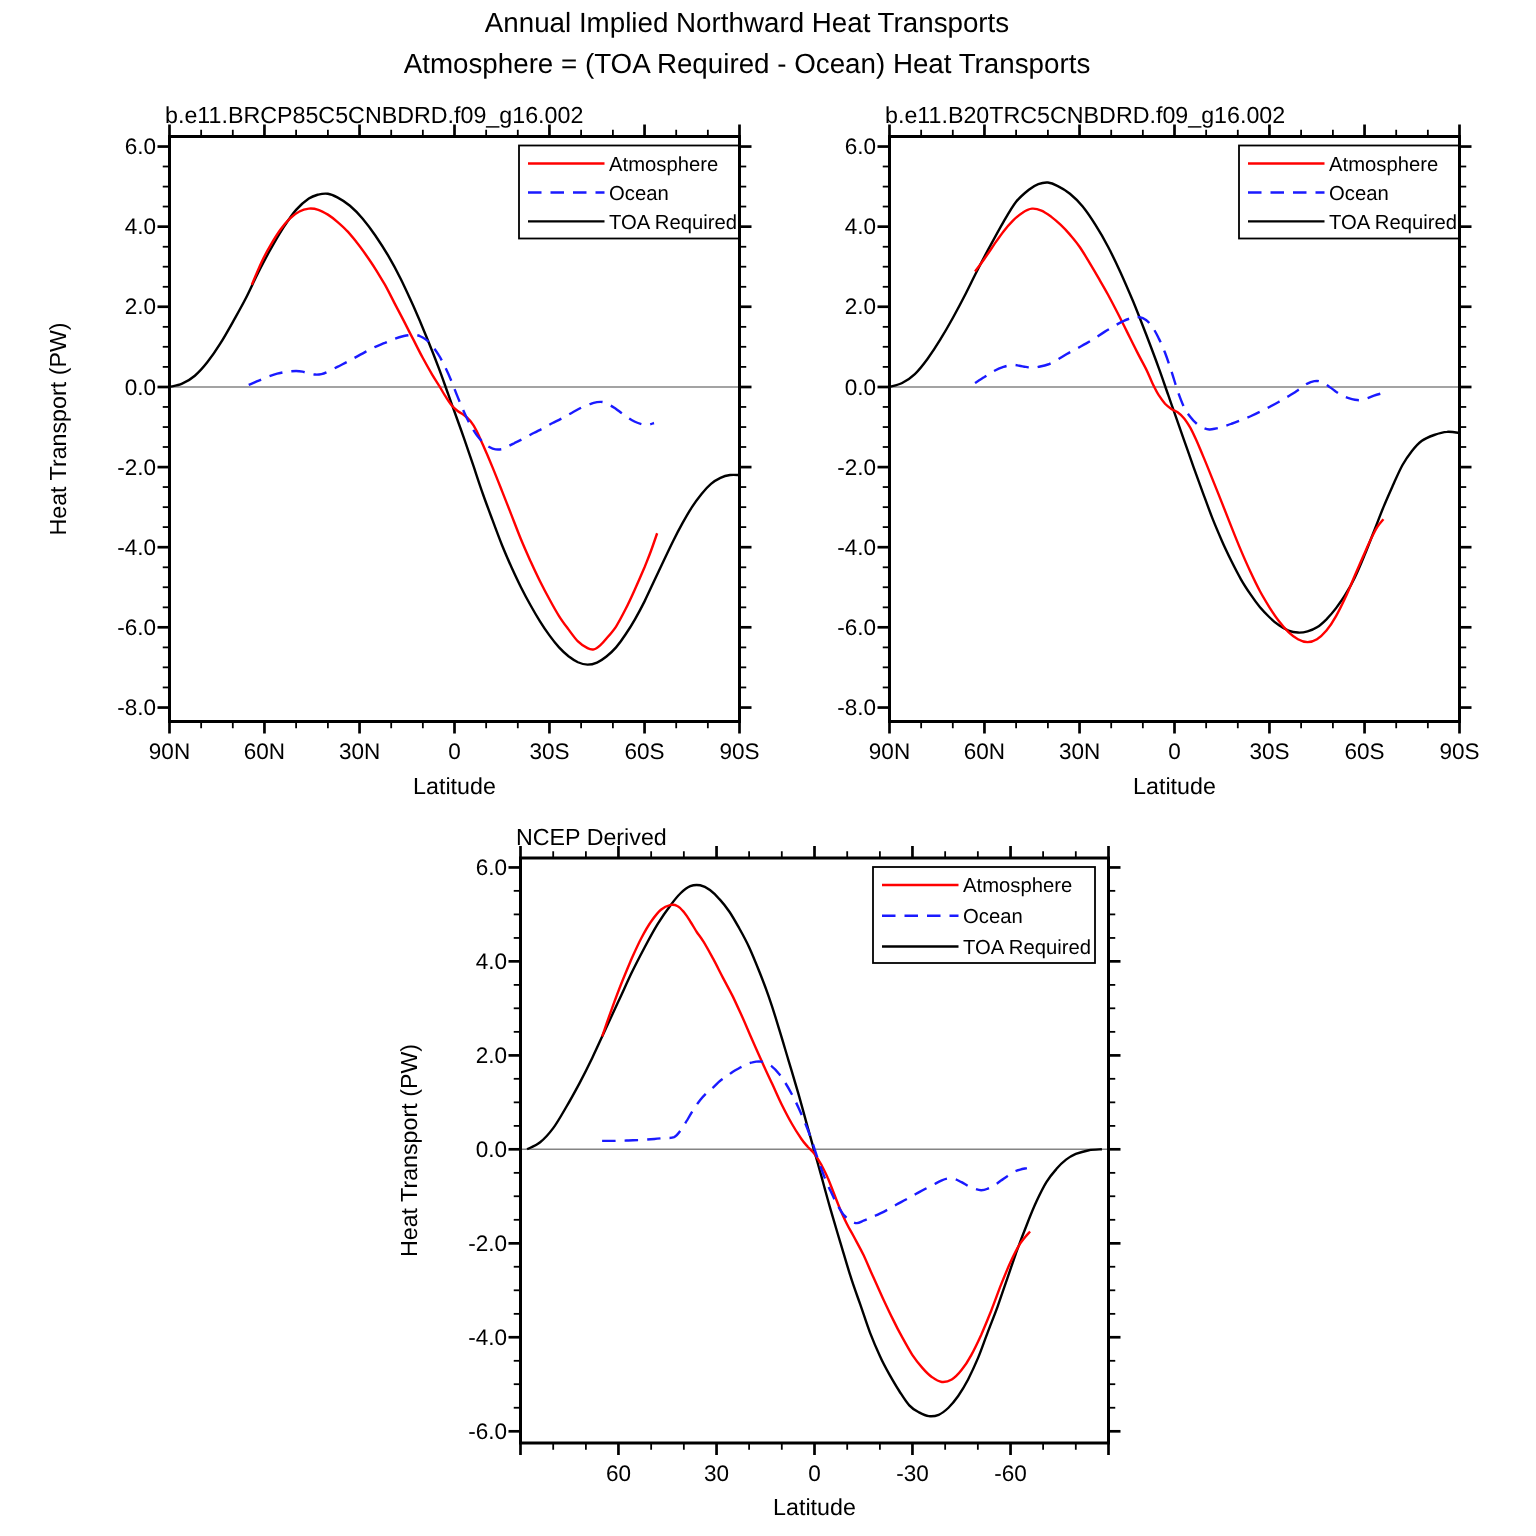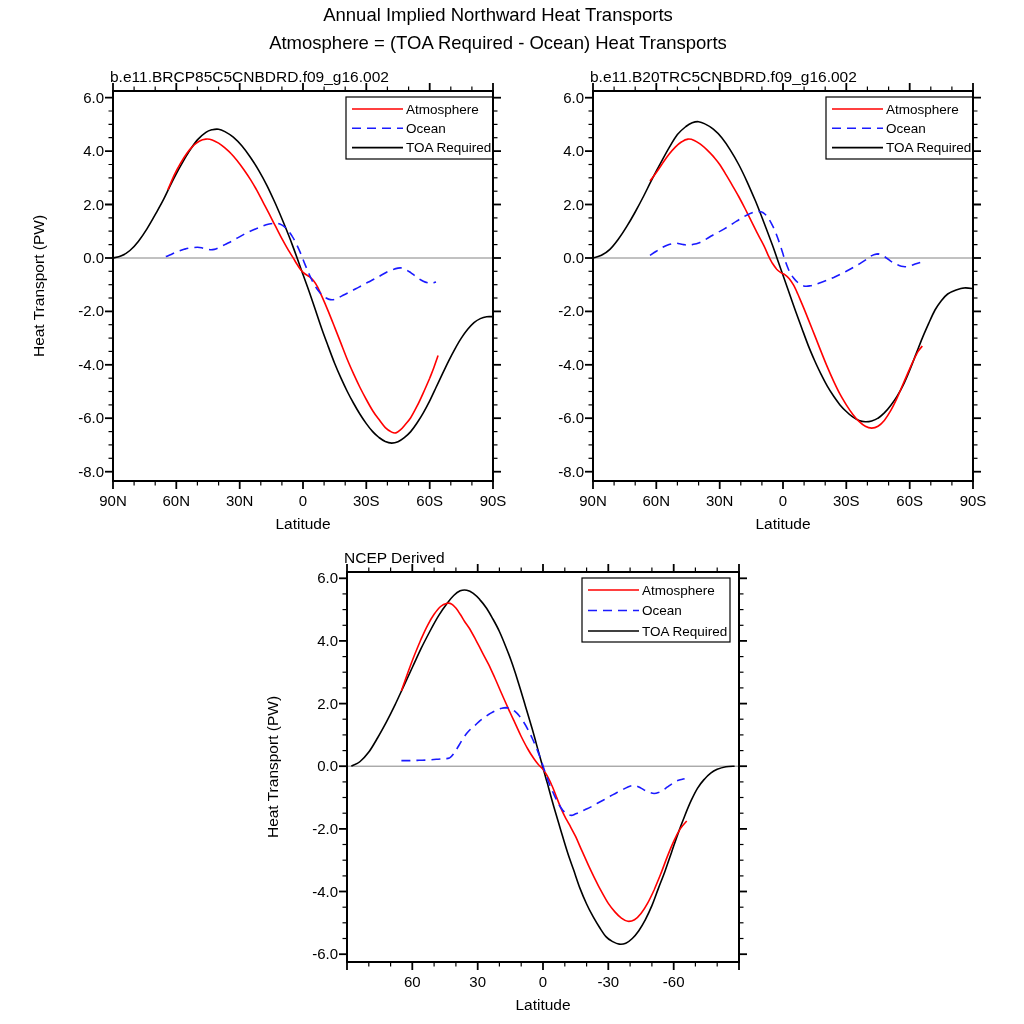--- a/index.html
+++ b/index.html
@@ -1,16 +1,16 @@
 <!DOCTYPE html>
 <html><head>
 <meta charset="utf-8">
 <style>
   html,body{margin:0;padding:0;background:#ffffff;}
-  #figure-canvas{position:relative;width:1024px;height:1024px;background:#ffffff;overflow:hidden;border-radius:16px;}
+  #figure-canvas{position:relative;width:1024px;height:1024px;background:#ffffff;overflow:hidden;}
   svg text{font-family:"Liberation Sans","DejaVu Sans",sans-serif;fill:#000000;}
   .t-main{font-size:18.5px;}
   .t-panel{font-size:15.5px;}
   .t-tick{font-size:15px;}
   .t-axis{font-size:15.5px;}
   .t-leg{font-size:13.5px;}
 </style>
 </head>
 <body>
 

